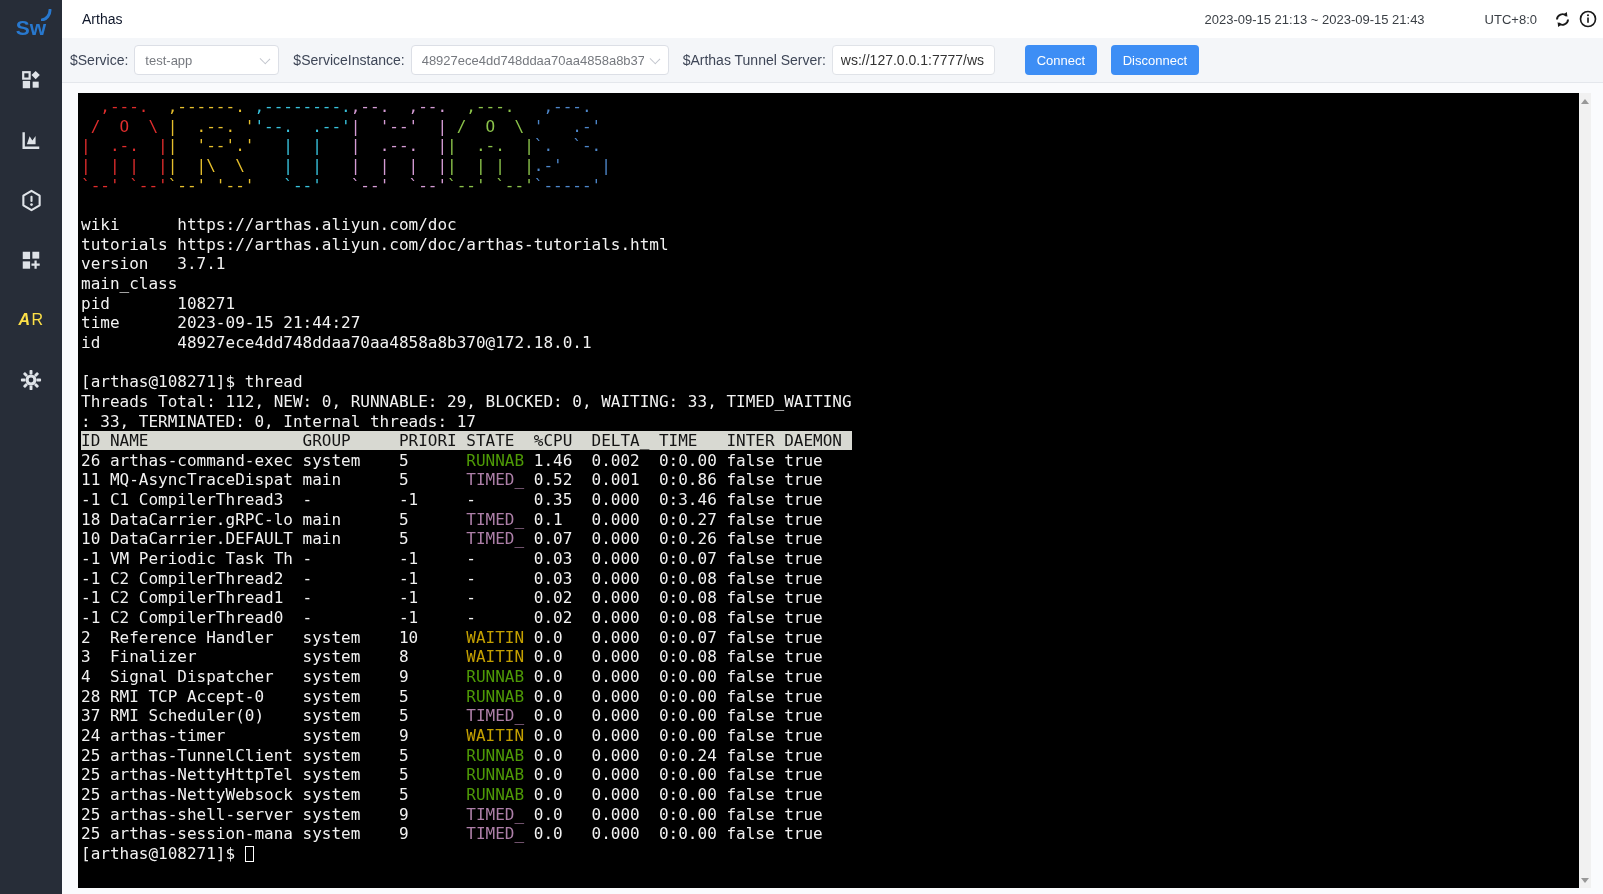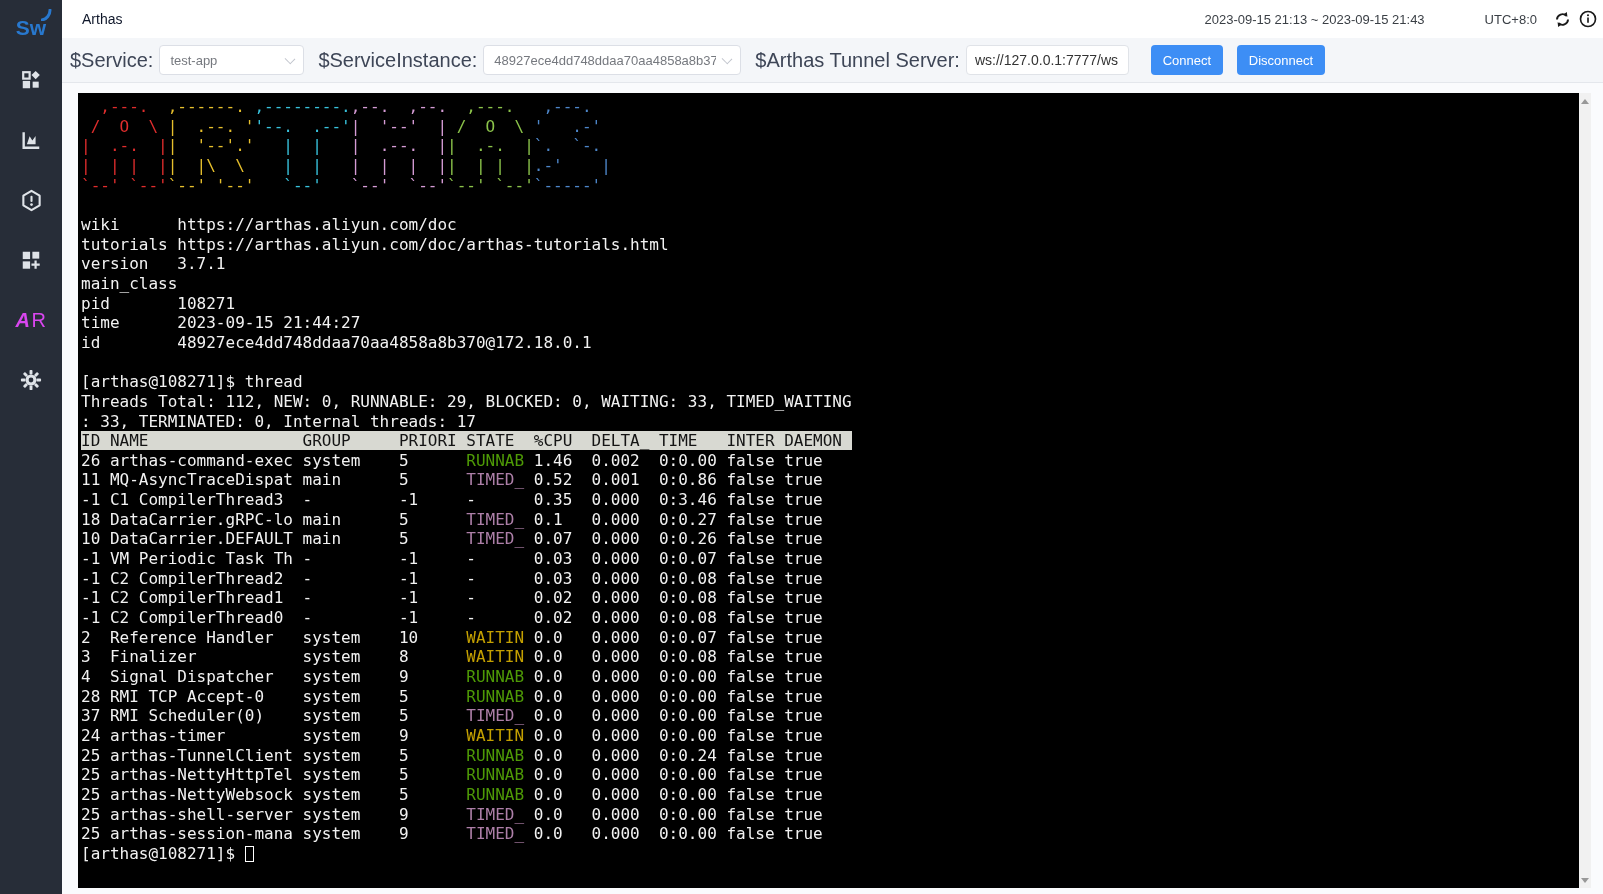--- a/index.html
+++ b/index.html
@@ -10,51 +10,51 @@
   
   .sidebar { position:absolute; left:0; top:0; width:62px; height:894px;
              background:var(--sidebar-bg,#272d38); z-index:5; }
   .logo { height:56px; display:flex; align-items:center; justify-content:center;
           color:var(--logo-blue,#2878ce); font-weight:bold; font-size:21px; position:relative; }
   .logo .swoosh { position:absolute; top:9px; right:9px; }
   .nav { display:flex; flex-direction:column; align-items:center; margin-top:4px; }
   .nav-item { width:62px; height:40px; margin-bottom:20px; display:flex;
               align-items:center; justify-content:center; cursor:pointer; }
   .nav-item svg { display:block; }
-  .ar-text { color:#d946ef; font-size:20px; letter-spacing:0.5px;text-align:right; }
+  .ar-text { color:#fde047; font-size:16px; letter-spacing:0.5px;text-align:right; }
   .ar-text i { font-style:italic; font-weight:bold; margin-right:1px; }
 
   
   .topbar { position:absolute; left:62px; top:0; width:1541px; height:38px;
             background:#fff; display:flex; align-items:center; }
   .page-title { font-size:14px; color:#0f172a; padding-left:20px; }
   .topbar-right { position:absolute; right:4px; top:0; height:38px;
                   display:flex; align-items:center; }
   .time-range { font-size:13px; color:#3a3f45; margin-right:60px; }
   .tz { font-size:13px; color:#3a3f45; margin-right:10px; }
   .icon-btn { width:22px; height:22px; display:flex; align-items:center;
               justify-content:center; cursor:pointer; margin-left:4px; }
 
   
   .toolbar { position:absolute; left:62px; top:38px; width:1541px; height:45px;
              background:var(--toolbar-bg,#f4f6f9); border-bottom:1px solid #e4e7ec;
              display:flex; align-items:center; padding-left:8px; }
-  .tb-label { font-size:20px; color:#3e4657; margin-right:6px; white-space:nowrap; }
+  .tb-label { font-size:14px; color:#3e4657; margin-right:6px; white-space:nowrap; }
   .select { background:#fff; border:1px solid #dcdfe6; border-radius:4px; height:30px;
             display:flex; align-items:center; padding:0 24px 0 10px; position:relative;
             cursor:pointer; margin-right:14px; }
   .select .val { font-size:13px; color:#76797f; white-space:nowrap; overflow:hidden; }
   .select .chev { position:absolute; right:9px; top:11px; width:8px; height:8px;
                   border-right:1.5px solid #c0c4cc; border-bottom:1.5px solid #c0c4cc;
                   transform:rotate(45deg) scale(1,0.9); transform-origin:center; margin-top:-2px; }
   .sel-service { width:145px; }
   .sel-instance { width:258px; }
   .tunnel-input { width:163px; height:30px; border:1px solid #e0e3e8; border-radius:4px;
                   background:#fff; font-size:14px; color:#333; padding:0 8px;
-                  font-family:"Liberation Sans",sans-serif; margin-right:22px; }
+                  font-family:"Liberation Sans",sans-serif; margin-right:30px; }
   .btn { height:30px; border:none; border-radius:4px; background:var(--accent,#3d8ef5);
          color:#fff; font-size:13px; cursor:pointer; font-family:"Liberation Sans",sans-serif; }
   .btn-connect { width:72px; margin-right:14px; }
   .btn-disconnect { width:88px; }
 
   
   .content { position:absolute; left:62px; top:83px; width:1541px; height:811px;
              background:var(--content-bg,#fafbfd); }
   .terminal { position:absolute; left:16px; top:10px; width:1501px; height:795px;
               background:var(--terminal-bg,#000); overflow:hidden; cursor:text;

